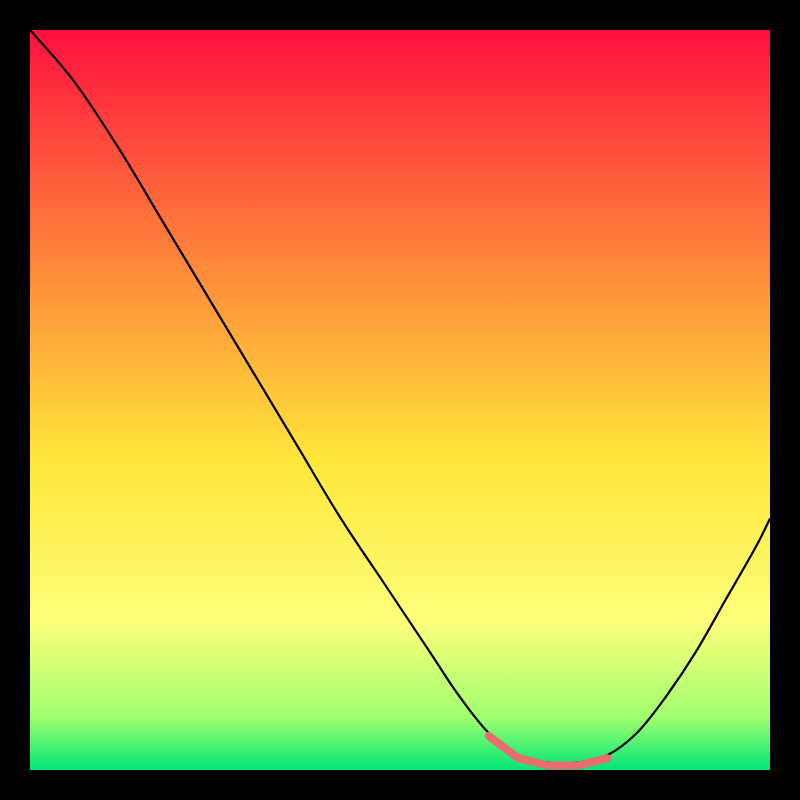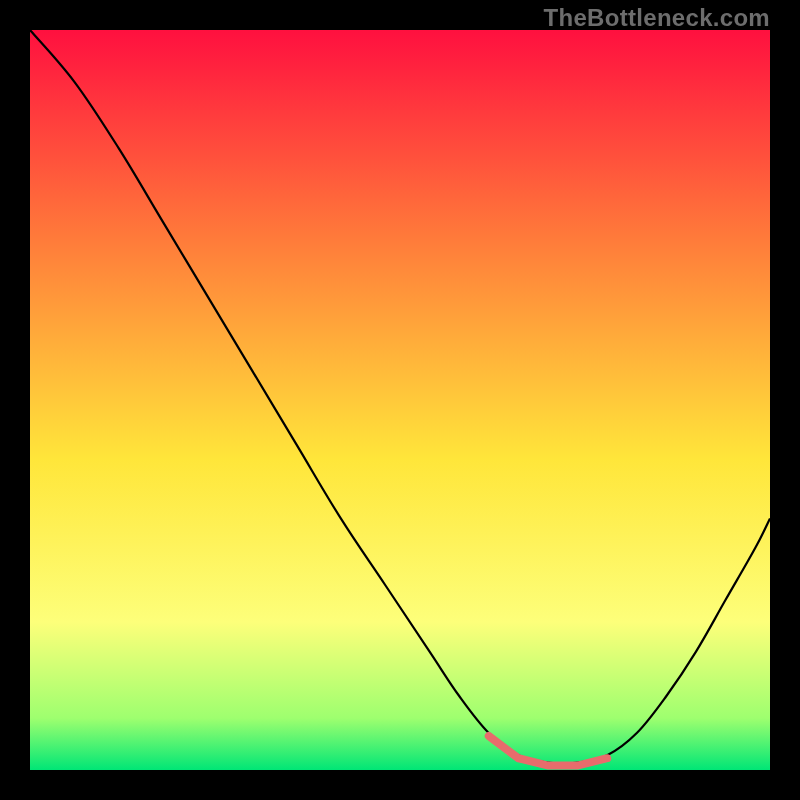--- a/index.html
+++ b/index.html
@@ -38,21 +38,20 @@
   .plot-area svg {
     width: 740px;
     height: 740px;
     display: block;
   }
 </style>
 </head>
 <body>
 
 <div class="container">
-  <div class="watermark">TheBottleneck.com</div>
 
   <div class="plot-area">
     <svg viewBox="0 0 740 740" preserveAspectRatio="none">
       <defs>
         <linearGradient id="bgGrad" x1="0" y1="0" x2="0" y2="1">
           <stop id="g0" offset="0%" stop-color="#ff103f"></stop>
           <stop id="g1" offset="28%" stop-color="#ff7a3a"></stop>
           <stop id="g2" offset="58%" stop-color="#ffe63a"></stop>
           <stop id="g3" offset="80%" stop-color="#fdff7a"></stop>
           <stop id="g4" offset="93%" stop-color="#9eff6f"></stop>

